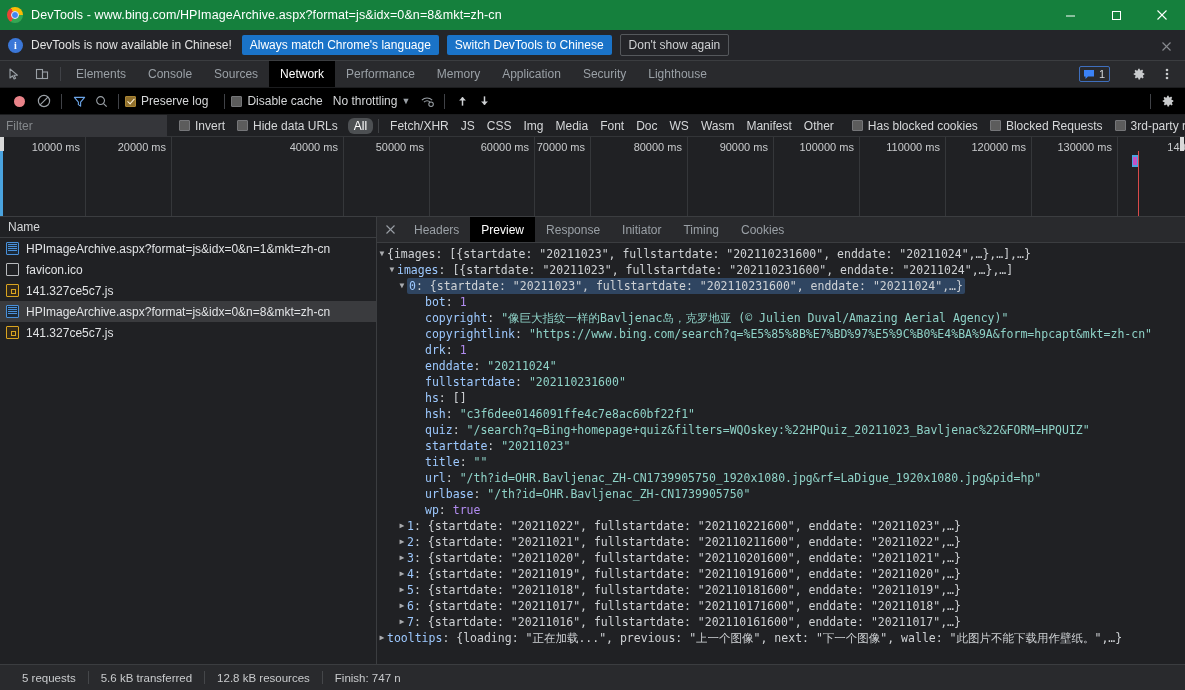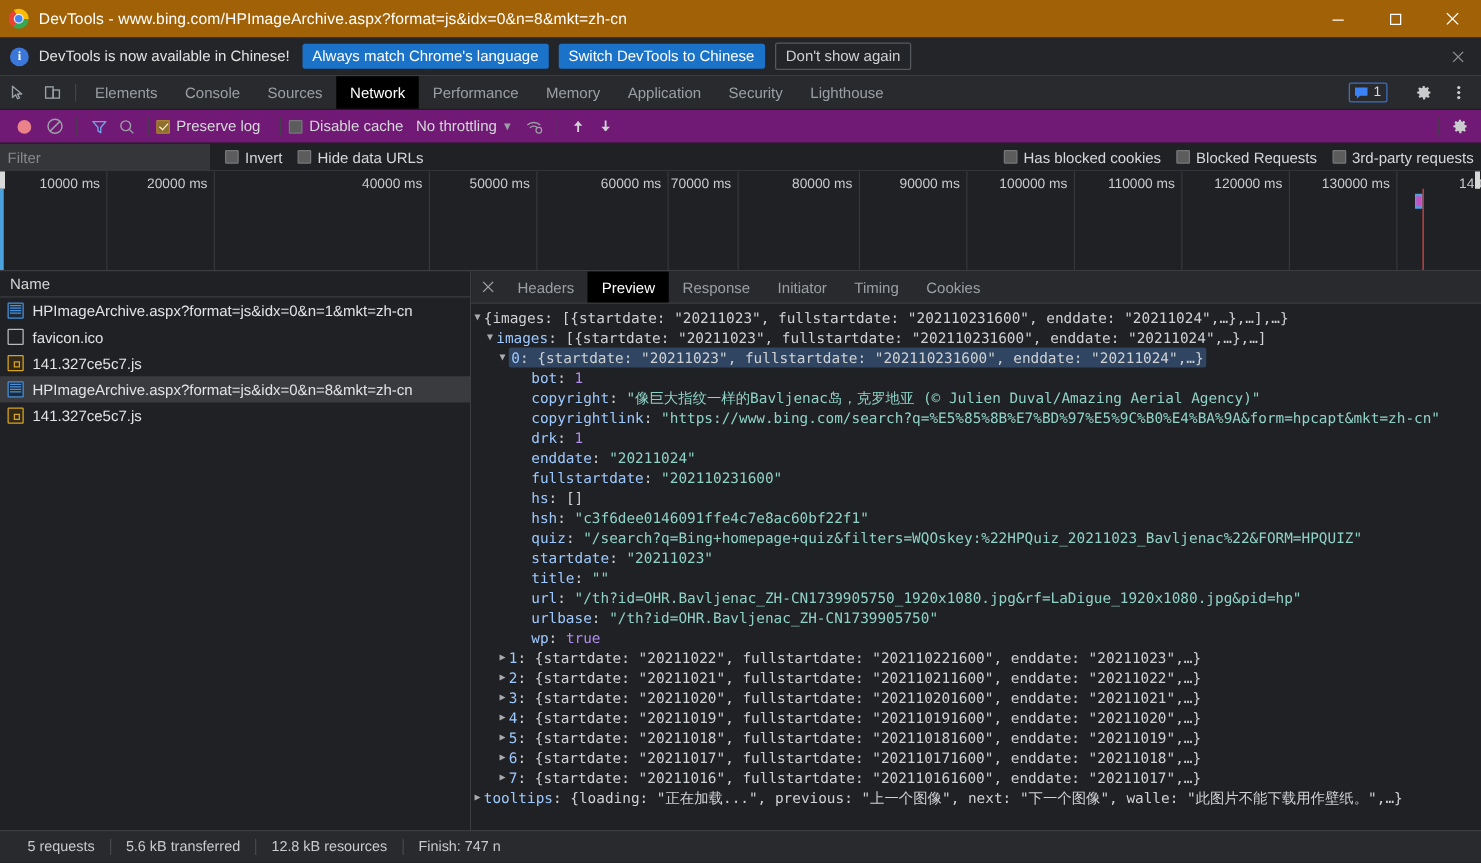--- a/index.html
+++ b/index.html
@@ -7,21 +7,21 @@
     width: 1185px; height: 690px;
     background: #202124;
     font-family: "Liberation Sans", sans-serif;
     overflow: hidden;
     color: #e8eaed;
   }
   #app { width: 1185px; height: 690px; position: relative; display: flex; flex-direction: column; }
 
   
   .titlebar {
-    height: 30px; background: #a16207; display: flex; align-items: center;
+    height: 30px; background: #15803d; display: flex; align-items: center;
     flex: 0 0 30px; position: relative;
   }
   .chrome-logo { width: 16px; height: 16px; border-radius: 50%; margin: 0 8px 0 7px; position: relative;
     background: conic-gradient(from 210deg, #ea4335 0deg 120deg, #fbbc05 120deg 240deg, #34a853 240deg 360deg);
     flex: 0 0 16px; }
   .chrome-logo::after { content:""; position:absolute; left:4px; top:4px; width:8px; height:8px;
     border-radius:50%; background:#4285f4; border:1.5px solid #e8eaed; box-sizing:border-box; }
   .title-text { font-size: 12.5px; color: #ffffff; letter-spacing: .1px; white-space: nowrap; }
   .win-controls { position: absolute; right: 0; top: 0; height: 30px; display: flex; }
   .win-btn { width: 46px; height: 30px; display: flex; align-items: center; justify-content: center;
@@ -55,21 +55,21 @@
     white-space: nowrap; cursor: pointer;
   }
   .tab.active { background: #000000; color: #ffffff; }
   .tabbar-right { margin-left: auto; display: flex; align-items: center; padding-right: 4px; }
   .msg-badge { display: flex; align-items: center; gap: 4px; border: 1px solid #3f6fbd; border-radius: 2px;
     padding: 1px 4px 1px 3px; margin-right: 6px; }
   .msg-badge span { font-size: 11px; color: #d6d8da; }
 
   
   .nettoolbar {
-    height: 27px; background: #701a75; display: flex; align-items: center; gap: 0;
+    height: 27px; background: #000000; display: flex; align-items: center; gap: 0;
     border-bottom: 1px solid #1c1d1f; flex: 0 0 27px; padding-left: 6px; position: relative;
   }
   .rec-dot { width: 11px; height: 11px; border-radius: 50%; background: #e98389; margin: 0 8px; }
   .tool-ico { width: 22px; height: 22px; display: flex; align-items: center; justify-content: center; color: #9aa0a6; }
   .vsep { width: 1px; height: 15px; background: #404247; margin: 0 6px; }
   .cbx { width: 11px; height: 11px; border: 1px solid #757679; background: #5c5c5c; border-radius: 1px;
     display: inline-block; vertical-align: middle; flex: 0 0 11px; }
   .cbx.checked { background: #8f6f2d; border-color: #a98432; position: relative; }
   .cbx.checked::after { content: ""; position: absolute; left: 3px; top: 0px; width: 3px; height: 6px;
     border: solid #fdf0d5; border-width: 0 1.6px 1.6px 0; transform: rotate(42deg); }
@@ -309,20 +309,35 @@
 
   <div class="filterbar">
     <input class="filter-input" type="text" placeholder="Filter" style="">
     <div class="fb-chk">
       <span class="cbx"></span>
       <span class="chk-lbl">Invert</span>
     </div>
     <div class="fb-chk">
       <span class="cbx"></span>
       <span class="chk-lbl">Hide data URLs</span>
+    </div>
+    <div class="type-list">
+      <div class="type-btn sel">All</div>
+      <div class="type-div"></div>
+      <div class="type-btn">Fetch/XHR</div>
+      <div class="type-btn">JS</div>
+      <div class="type-btn">CSS</div>
+      <div class="type-btn">Img</div>
+      <div class="type-btn">Media</div>
+      <div class="type-btn">Font</div>
+      <div class="type-btn">Doc</div>
+      <div class="type-btn">WS</div>
+      <div class="type-btn">Wasm</div>
+      <div class="type-btn">Manifest</div>
+      <div class="type-btn">Other</div>
     </div>
     <div class="fb-right">
       <div class="fb-chk">
         <span class="cbx"></span>
         <span class="chk-lbl">Has blocked cookies</span>
       </div>
       <div class="fb-chk">
         <span class="cbx"></span>
         <span class="chk-lbl">Blocked Requests</span>
       </div>

